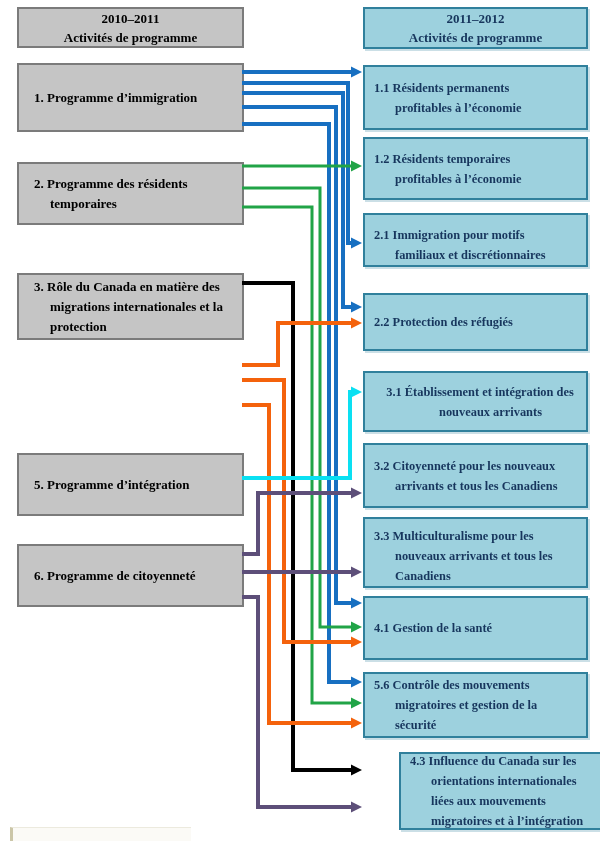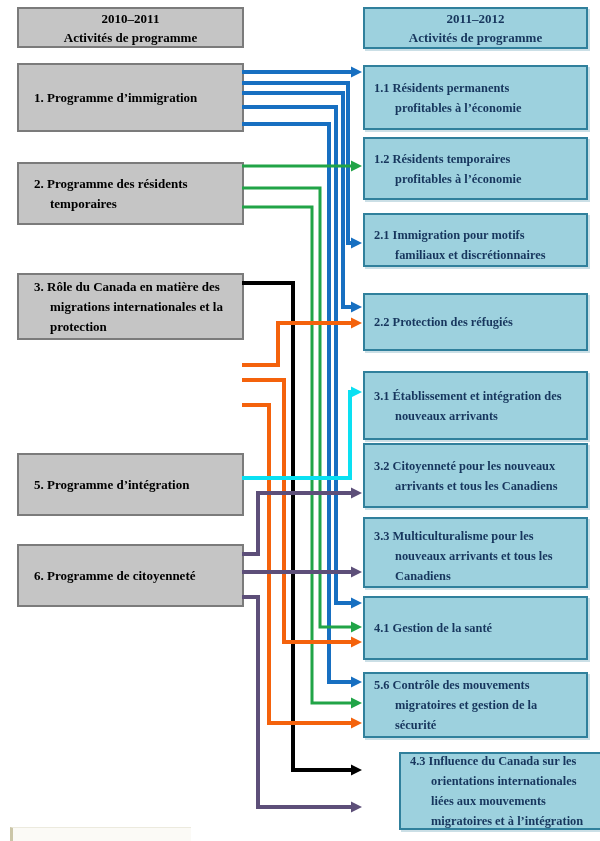--- a/index.html
+++ b/index.html
@@ -72,21 +72,21 @@
     <span class="label">1.2 Résidents temporaires
 profitables à l’économie</span>
   </div>
   <div class="box right-box" style="top:213px;height:54px;justify-content:flex-end;">
     <span class="label">2.1 Immigration pour motifs
 familiaux et discrétionnaires</span>
   </div>
   <div class="box right-box" style="top:293px;height:58px;">
     <span class="label">2.2 Protection des réfugiés</span>
   </div>
-  <div class="box right-box" style="top:371px;height:69px;">
+  <div class="box right-box" style="top:371px;height:61px;text-align:center;">
     <span class="label">3.1 Établissement et intégration des
 nouveaux arrivants</span>
   </div>
   <div class="box right-box" style="top:443px;height:65px;">
     <span class="label">3.2 Citoyenneté pour les nouveaux
 arrivants et tous les Canadiens</span>
   </div>
   <div class="box right-box" style="top:517px;height:71px;justify-content:flex-end;">
     <span class="label">3.3 Multiculturalisme pour les
 nouveaux arrivants et tous les

